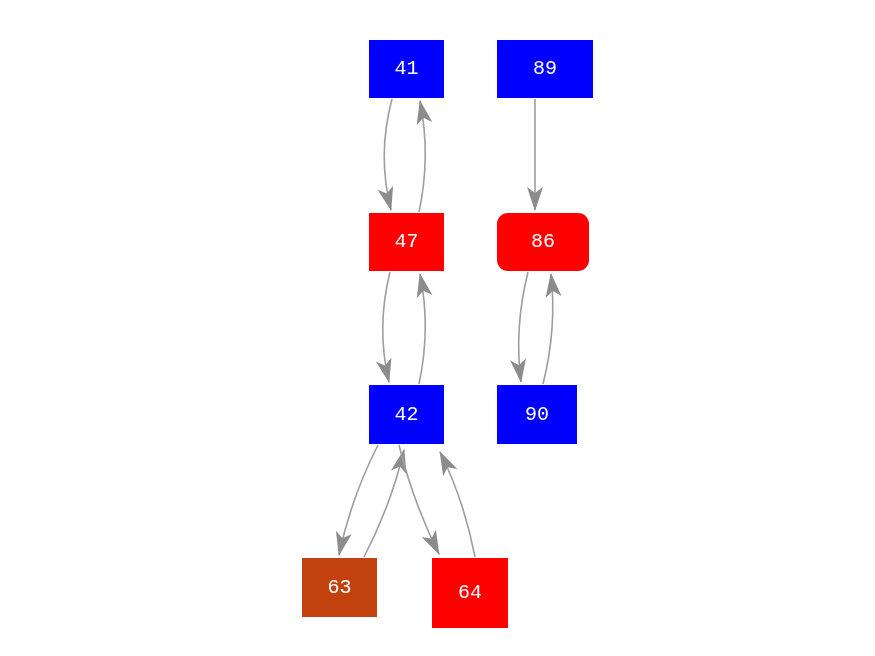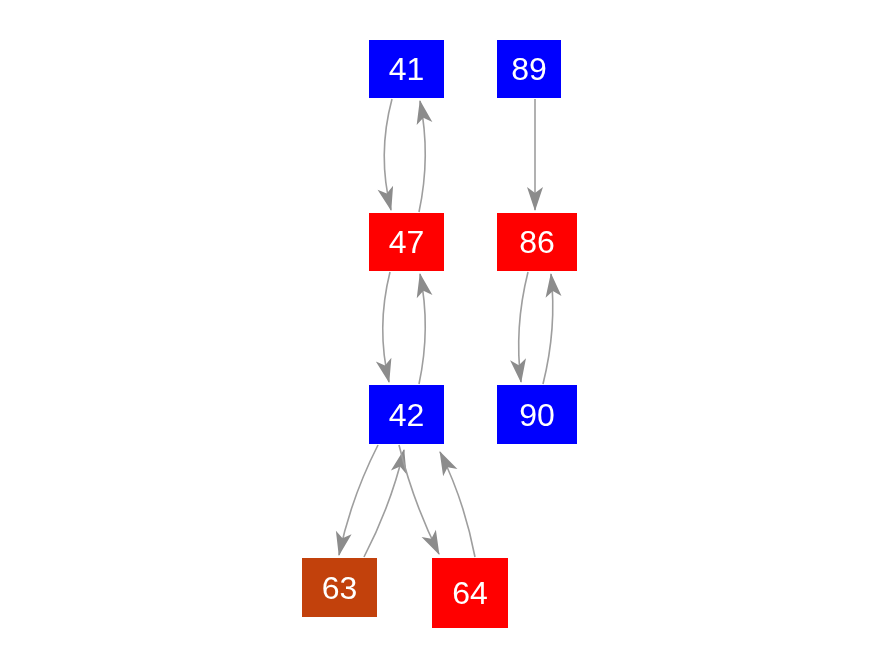--- a/index.html
+++ b/index.html
@@ -24,24 +24,25 @@
   }
   .node {
     position: absolute;
     display: flex;
     align-items: center;
     justify-content: center;
     box-sizing: border-box;
   }
   .node-label {
     color: #ffffff;
-    font-size: 32px;
+    font-size: 20px;
     line-height: 1;
     letter-spacing: 0px;
     user-select: none;
+    font-family: Liberation Mono, monospace;
   }
   .edge {
     fill: none;
     stroke-width: 1.6px;
   }
 </style>
 </head>
 <body>
 
 <div id="canvas">
@@ -62,27 +63,27 @@
         <path d="M 378 445 Q 351 498 339 555" class="edge" stroke="#9e9e9e" marker-end="url(#arrowhead)"></path>
         <path d="M 364 557 Q 391 505 404 450" class="edge" stroke="#9e9e9e" marker-end="url(#arrowhead)"></path>
         <path d="M 399 445 Q 413 502 439 554" class="edge" stroke="#9e9e9e" marker-end="url(#arrowhead)"></path>
         <path d="M 475 557 Q 464 500 440 452" class="edge" stroke="#9e9e9e" marker-end="url(#arrowhead)"></path>
       </g>
   </svg>
   <div id="nodes">
       <div class="node" style="left: 369px; top: 40px; width: 75px; height: 58px; background: rgb(0, 0, 255);">
         <span class="node-label" style="color: rgb(255, 255, 255);">41</span>
       </div>
-      <div class="node" style="left: 497px; top: 40px; width: 64px; height: 58px; background: rgb(0, 0, 255);">
+      <div class="node" style="left: 497px; top: 40px; width: 96px; height: 58px; background: rgb(0, 0, 255);">
         <span class="node-label" style="color: rgb(255, 255, 255);">89</span>
       </div>
       <div class="node" style="left: 369px; top: 213px; width: 75px; height: 58px; background: rgb(255, 0, 0);">
         <span class="node-label" style="color: rgb(255, 255, 255); text-align: right;">47</span>
       </div>
-      <div class="node" style="left: 497px; top: 213px; width: 80px; height: 58px; background: rgb(255, 0, 0);">
+      <div class="node" style="left: 497px; top: 213px; width: 92px; height: 58px; background: rgb(255, 0, 0); border-radius: 11px;">
         <span class="node-label" style="color: rgb(255, 255, 255);">86</span>
       </div>
       <div class="node" style="left: 369px; top: 385px; width: 75px; height: 59px; background: rgb(0, 0, 255);">
         <span class="node-label" style="color: rgb(255, 255, 255); text-align: right;">42</span>
       </div>
       <div class="node" style="left: 497px; top: 385px; width: 80px; height: 59px; background: rgb(0, 0, 255);">
         <span class="node-label" style="color: rgb(255, 255, 255);">90</span>
       </div>
       <div class="node" style="left: 302px; top: 558px; width: 75px; height: 59px; background: #c2410c;">
         <span class="node-label" style="color: rgb(255, 255, 255);">63</span>

